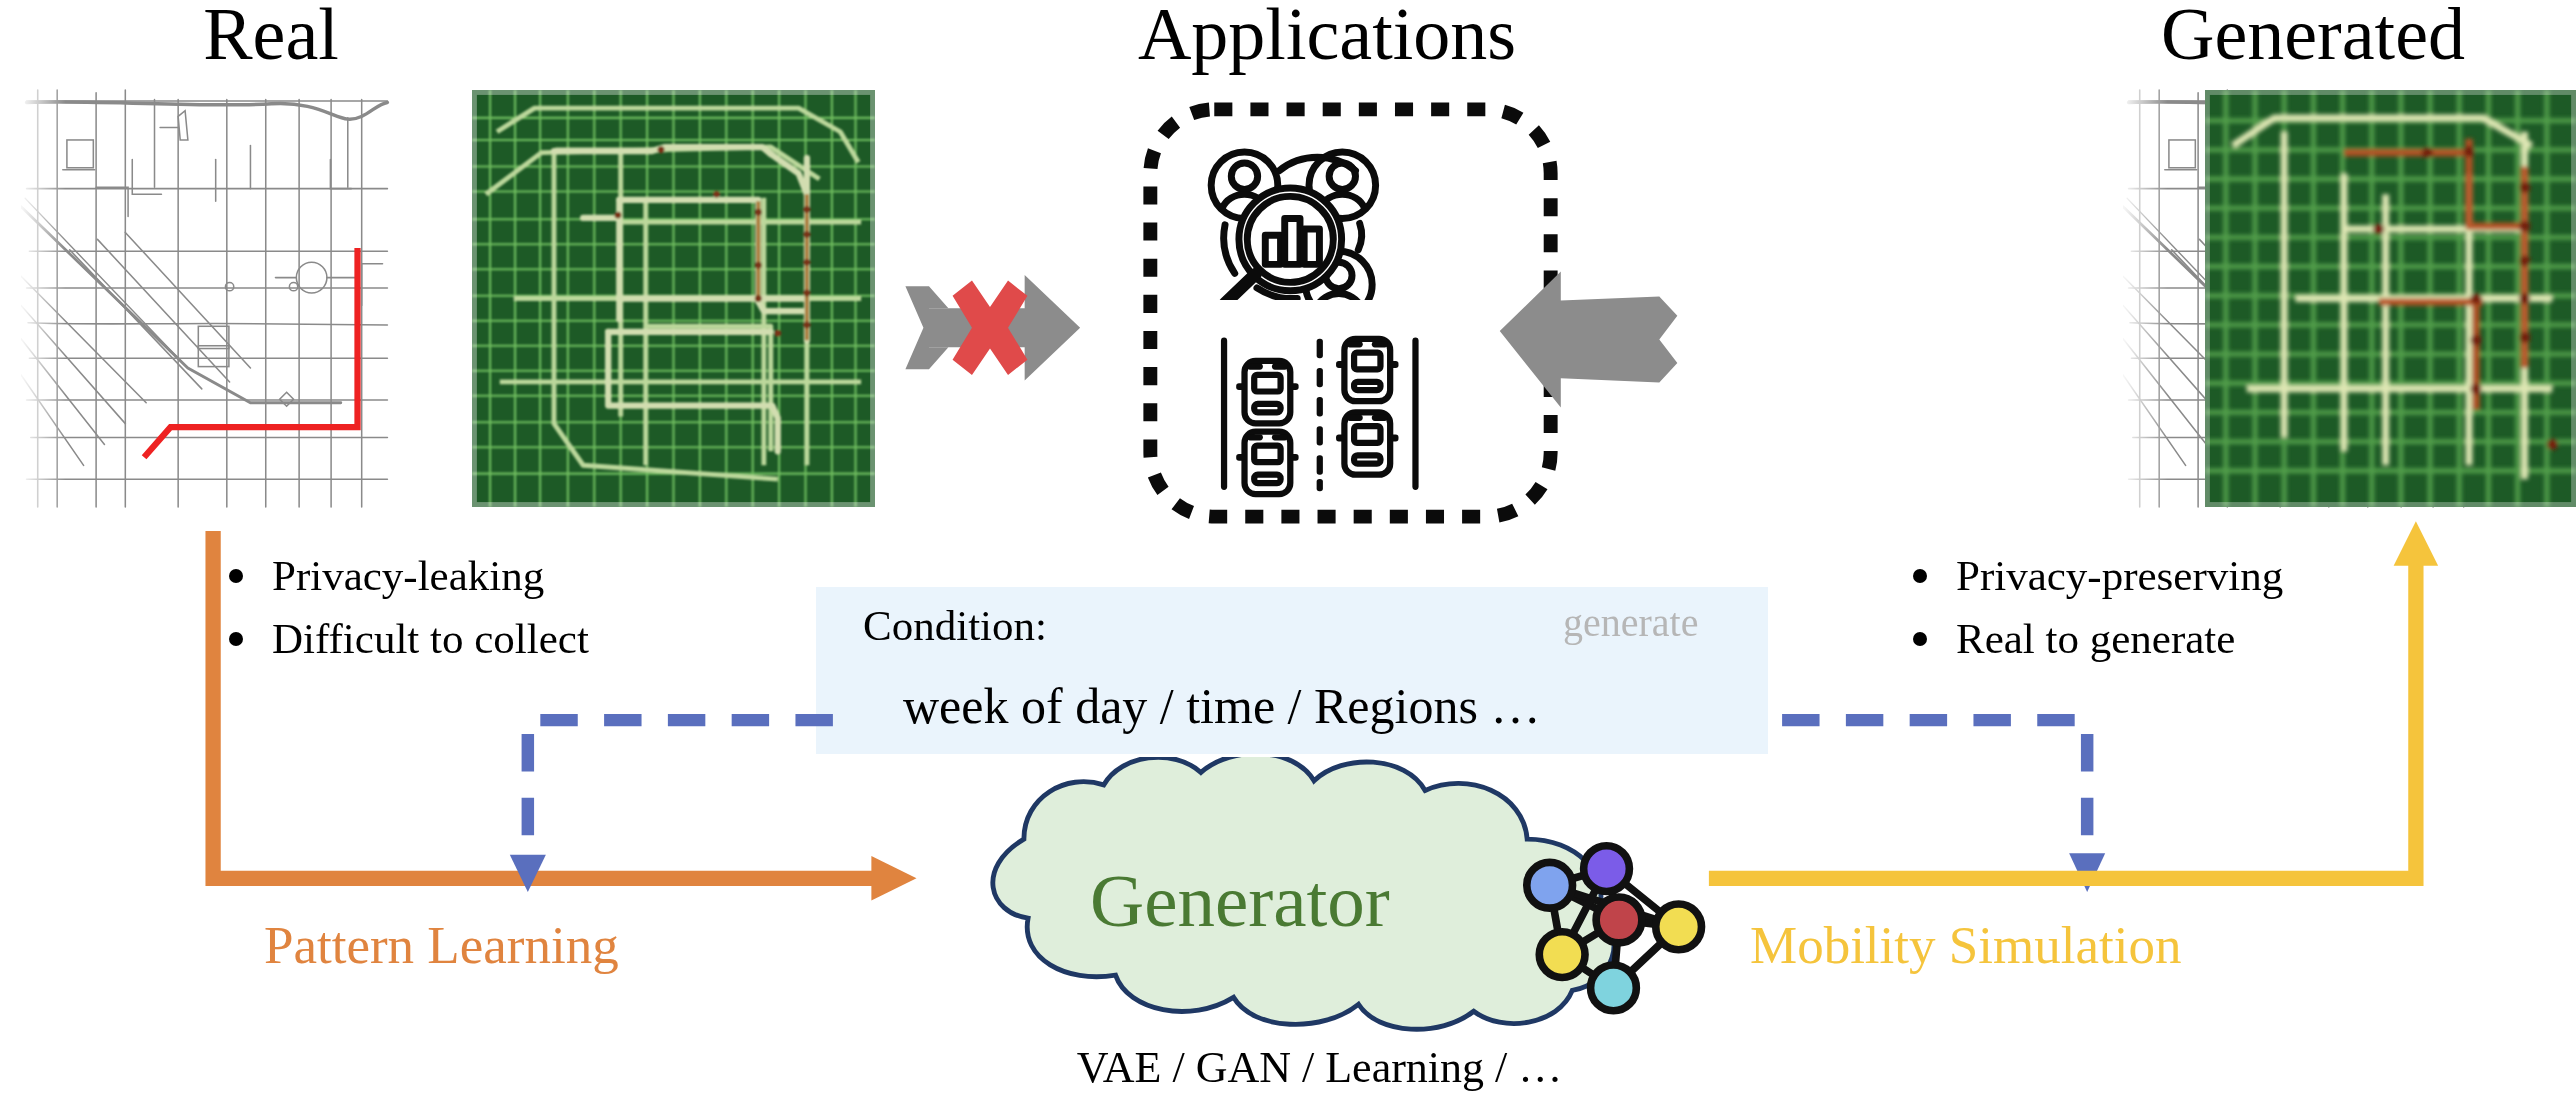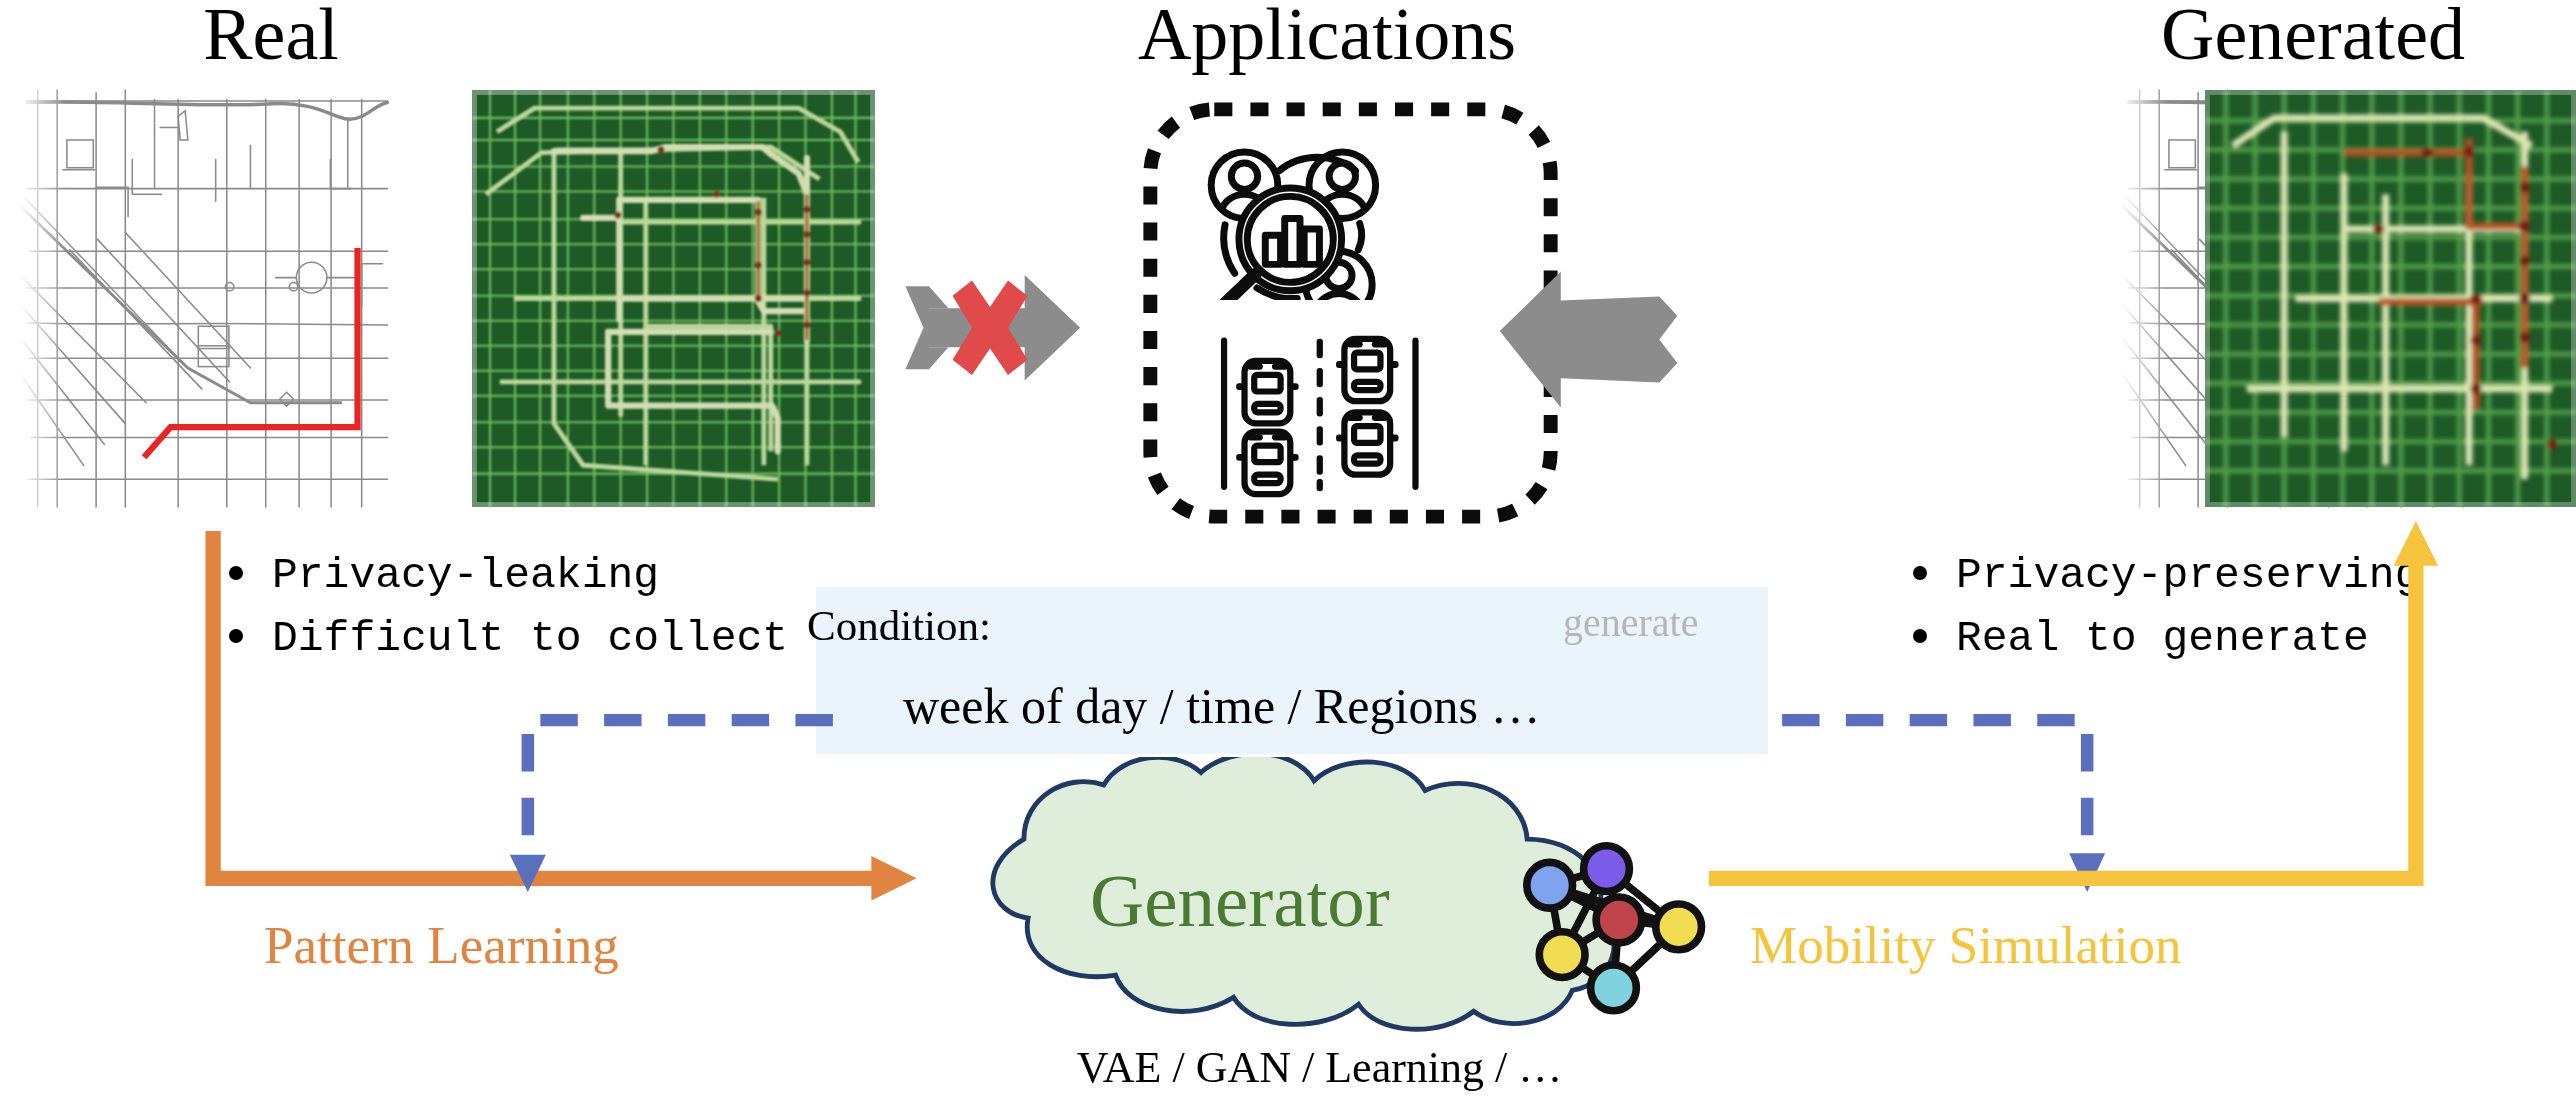--- a/index.html
+++ b/index.html
@@ -58,21 +58,21 @@
     background: #000;
     display: inline-block;
     margin-right: 29px;
     flex: 0 0 auto;
     position: relative;
     top: -7px;
   }
   .bullet-text {
     font-size: 43px;
     line-height: 1.25;
-    font-family: Liberation Mono, monospace;
+    font-family: Liberation Serif, serif;
   }
 
   
   .cond-box {
     position: absolute;
     background: #eaf4fc;
   }
   .cond-label {
     position: absolute;
     font-size: 43px;
@@ -558,21 +558,21 @@
       <span class="bullet-text">Privacy-leaking</span>
     </div>
     <div class="bullet-row">
       <span class="bullet-dot"></span>
       <span class="bullet-text">Difficult to collect</span>
     </div>
   </div>
 
   <div class="cond-box" style="left:816px; top:587px; width:952px; height:167px;">
   </div>
-  <div class="cond-label" style="left:807px; top:601px;">Condition:</div>
+  <div class="cond-label" style="left:863px; top:601px;">Condition:</div>
   <div class="cond-optional" style="left:1563px; top:599px;">generate</div>
   <div class="cond-body" style="left:903px; top:677px;">week of day / time / Regions …</div>
 
   <div class="abs" style="left:486px; top:691px; width:361px; height:208px;">
     <svg width="361" height="208" viewBox="0 0 520 300" xmlns="http://www.w3.org/2000/svg">
       <path d="M500 42 H 60 V 240" stroke="#5a6fbe" stroke-width="18" fill="none" stroke-dasharray="54 38" stroke-linecap="butt"></path>
       <path d="M34 236 L86 236 L60 290 Z" fill="#5a6fbe"></path>
     </svg>
   </div>
 

